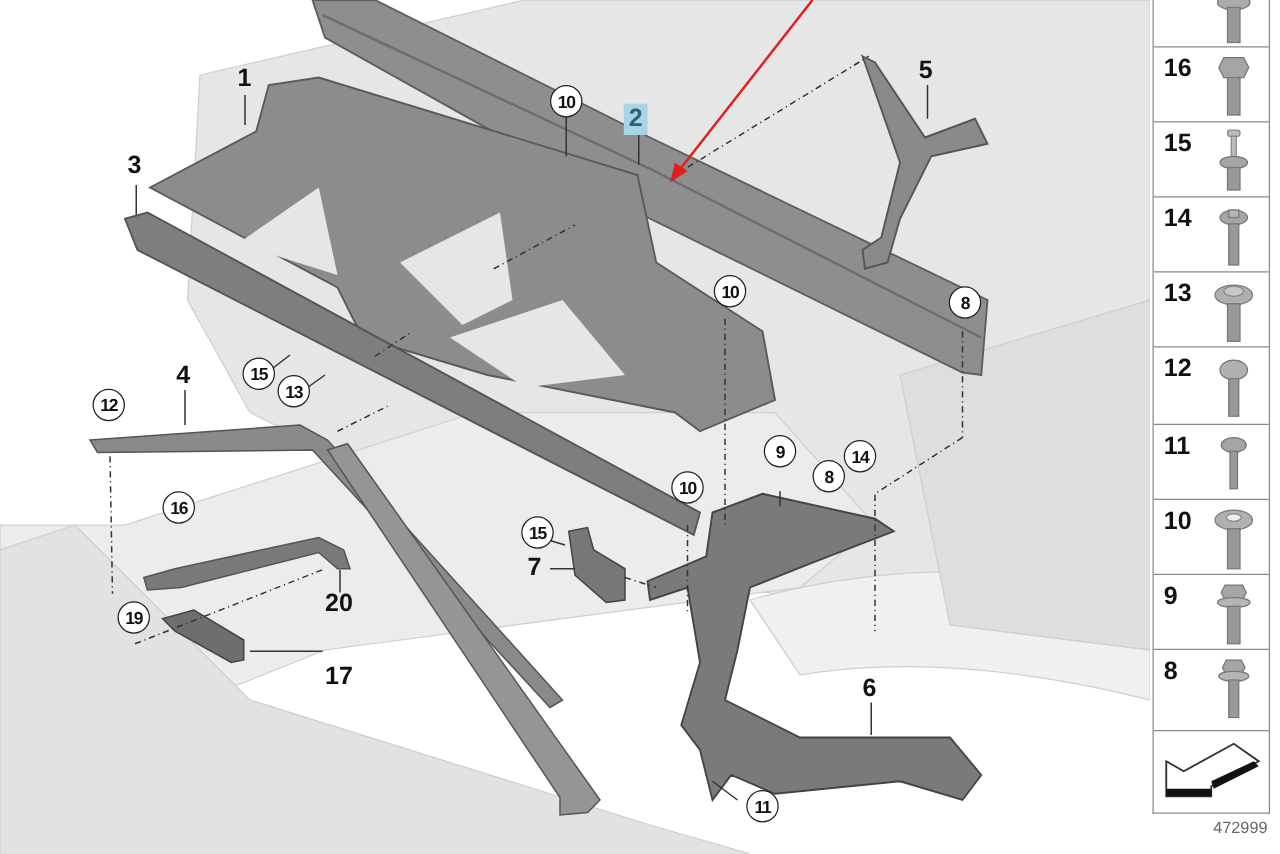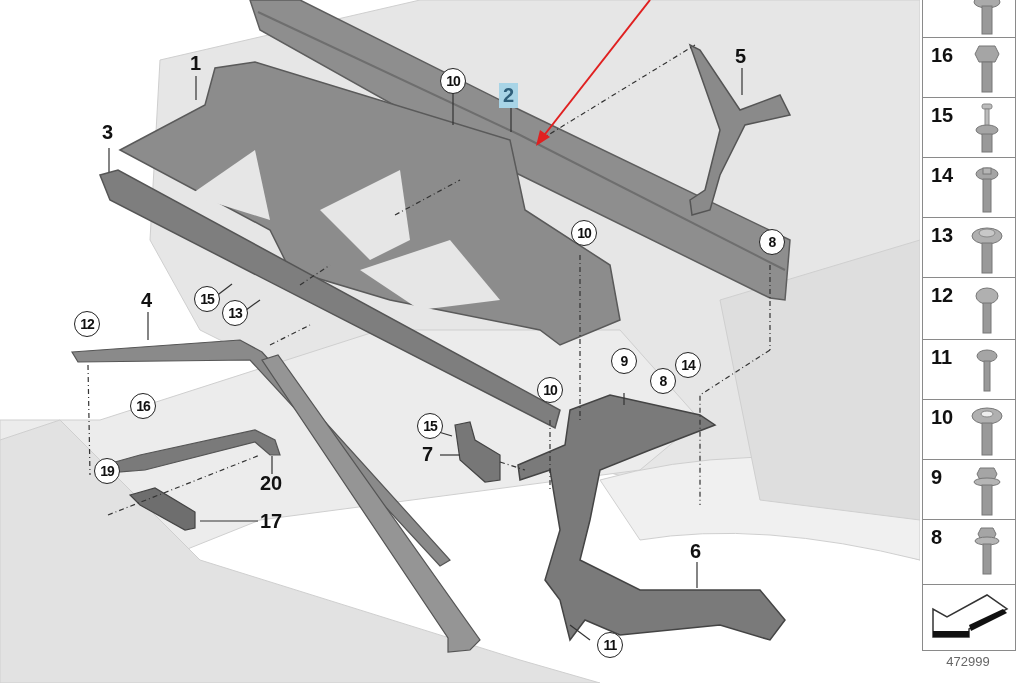--- a/index.html
+++ b/index.html
@@ -10,21 +10,21 @@
   .callout { position:absolute; font-weight:bold; color:#111; font-family:"Liberation Sans", sans-serif; }
   .num { font-size:20px; }
   .circ { width:24px; height:24px; border:1.5px solid #222; border-radius:50%; background:#fff;
           font-size:14px; display:flex; align-items:center; justify-content:center; letter-spacing:-1px; }
   .hl { background:#a8d4e6; color:#2f5f7a; padding:0 4px; font-size:20px; line-height:25px; }
   #legend { position:absolute; left:922px; top:0; width:92px; height:650px; border-left:1.5px solid #8a8a8a;
             border-right:1.5px solid #8a8a8a; border-bottom:1.5px solid #8a8a8a; background:#fff; }
   .legend-row { position:relative; border-bottom:1.5px solid #8a8a8a; box-sizing:border-box; }
   .legend-num { position:absolute; left:8px; top:6px; font-weight:bold; font-size:20px; color:#111; }
   .legend-icon { position:absolute; left:42px; top:4px; width:44px; height:54px; }
-  #ref { position:absolute; left:922px; top:654px; width:92px; text-align:center; font-size:13px; color:#666; }
+  #ref { position:absolute; left:922px; top:654px; width:92px; text-align:right; font-size:13px; color:#666; }
 </style>
 </head>
 <body>
 
 <div id="diagram">
   <svg width="920" height="683" viewBox="0 0 920 683">
 
     <g fill="#e6e6e6" stroke="#cfcfcf" stroke-width="1">
       <path d="M160 60 L420 0 L920 0 L920 560 L780 520 L600 470 L480 430 L300 380 L200 330 L150 240 Z"></path>
       <path d="M0 420 L100 420 L380 330 L620 330 L700 420 L640 470 L260 520 L160 560 L0 500 Z" fill="#ececec"></path>
@@ -94,36 +94,36 @@
     </g>
   </svg>
 
   <span class="callout num" style="left:190px;top:52px">1</span>
   <span class="callout hl" style="left:499px;top:83px">2</span>
   <span class="callout num" style="left:102px;top:121px">3</span>
   <span class="callout num" style="left:141px;top:289px">4</span>
   <span class="callout num" style="left:735px;top:45px">5</span>
   <span class="callout num" style="left:690px;top:540px">6</span>
   <span class="callout num" style="left:422px;top:443px">7</span>
-  <span class="callout num" style="left:260px;top:510px">17</span>
+  <span class="callout num" style="left:260px;top:530px">17</span>
   <span class="callout num" style="left:260px;top:472px">20</span>
 
   <span class="callout circ" style="left:440px;top:68px">10</span>
   <span class="callout circ" style="left:571px;top:220px">10</span>
   <span class="callout circ" style="left:537px;top:377px">10</span>
   <span class="callout circ" style="left:759px;top:229px">8</span>
   <span class="callout circ" style="left:650px;top:368px">8</span>
   <span class="callout circ" style="left:611px;top:348px">9</span>
   <span class="callout circ" style="left:675px;top:352px">14</span>
   <span class="callout circ" style="left:194px;top:286px">15</span>
   <span class="callout circ" style="left:417px;top:413px">15</span>
   <span class="callout circ" style="left:222px;top:300px">13</span>
   <span class="callout circ" style="left:74px;top:311px">12</span>
   <span class="callout circ" style="left:130px;top:393px">16</span>
-  <span class="callout circ" style="left:94px;top:458px">19</span>
+  <span class="callout circ" style="left:94px;top:481px">19</span>
   <span class="callout circ" style="left:597px;top:632px">11</span>
 </div>
 
 <div id="legend">
   <div class="legend-row" style="height:38px">
     <span class="legend-num" style="top:-8px"></span>
     <svg class="legend-icon" style="top:-18px" viewBox="0 0 44 54">
       <ellipse cx="22" cy="20" rx="13" ry="6" fill="#aaa" stroke="#777"></ellipse>
         <rect x="17" y="24" width="10" height="28" fill="#999" stroke="#777"></rect>
     </svg>

